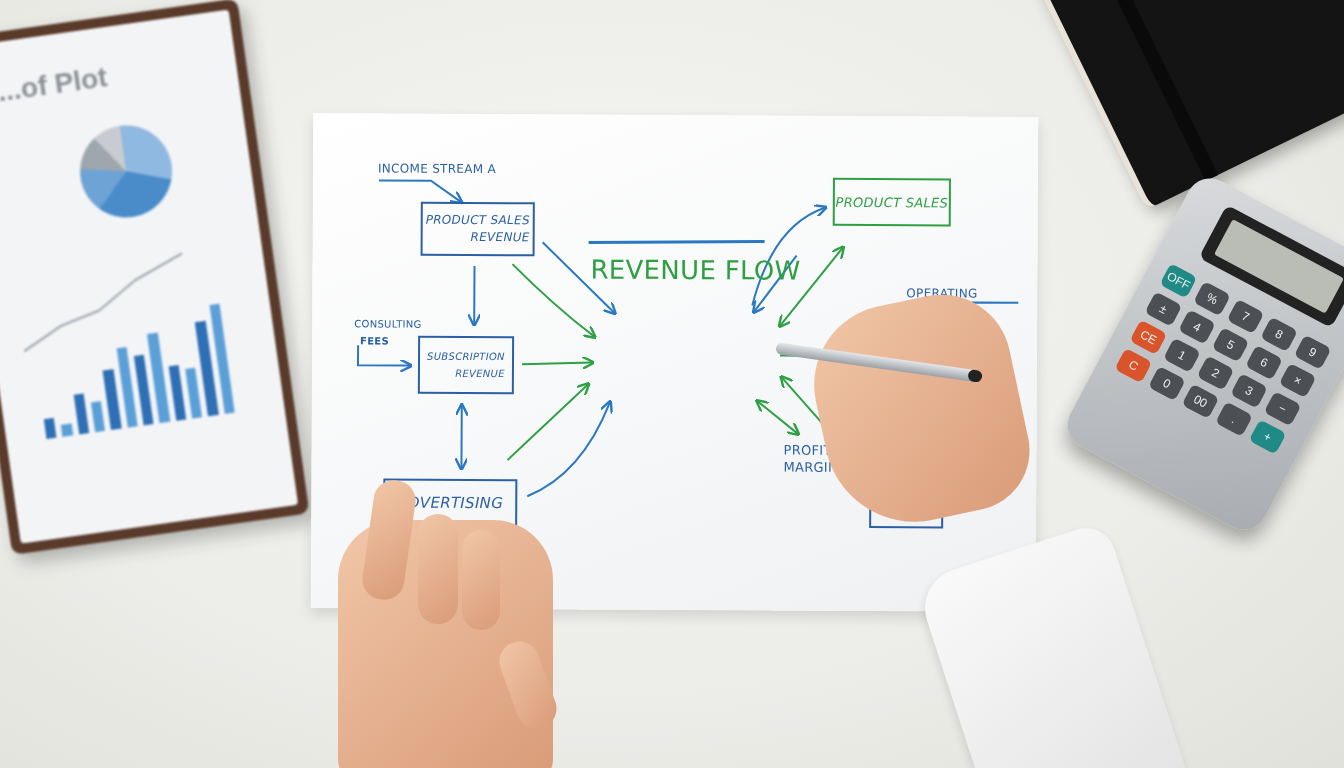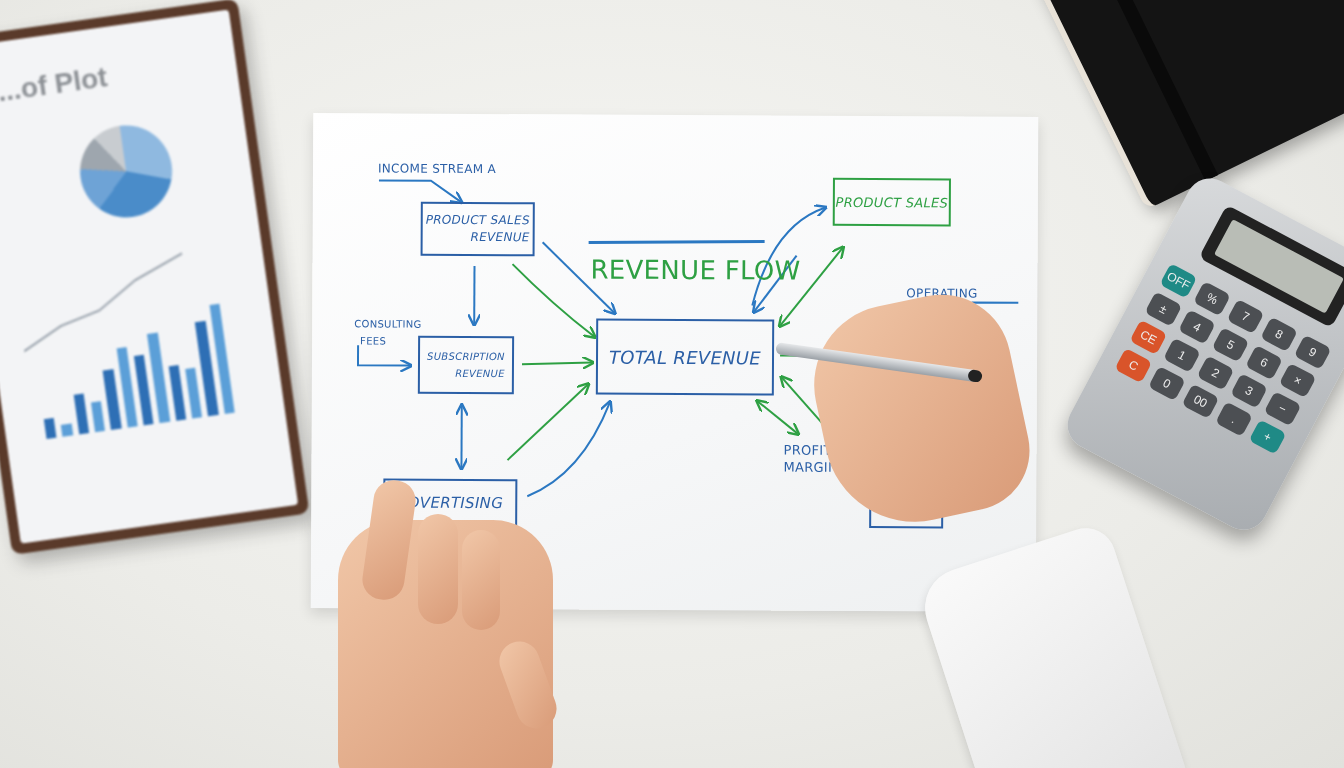--- a/index.html
+++ b/index.html
@@ -188,33 +188,30 @@
   </div>
 
   <div class="hw green" style="left:278px;top:96px;font-size:26px;margin-top:44px;">REVENUE FLOW</div>
 
   <div class="box green" style="left:520px;top:62px;width:114px;height:44px;">
     <div class="hw green" style="position:static;font-size:13px;">PRODUCT SALES</div>
   </div>
 
   <div class="hw" style="left:42px;top:202px;font-size:10px;line-height:17px;">
     <div>CONSULTING</div>
-    <div style="padding-left:6px;">FEES</div>
+    <div style="padding-left:6px;font-weight:bold;">FEES</div>
   </div>
 
   <div class="box" style="left:106px;top:222px;width:92px;height:54px;">
     <div class="hw" style="position:static;font-size:10px;line-height:17px;">
       <div>SUBSCRIPTION</div>
       <div>REVENUE</div>
     </div>
   </div>
 
-  <div class="box" style="left:284px;top:204px;width:174px;height:72px;">
-    <div class="hw" style="position:static;font-size:18px;">TOTAL REVENUE</div>
-  </div>
 
   <div class="box" style="left:72px;top:365px;width:130px;height:44px;">
     <div class="hw" style="position:static;font-size:15px;">ADVERTISING</div>
   </div>
 
   <div class="hw" style="left:594px;top:170px;font-size:12px;">OPERATING EXPENSES</div>
   <div class="box" style="left:600px;top:192px;width:56px;height:50px;justify-content:flex-end;">
     <div class="hw" style="position:static;font-size:12px;padding-right:4px;">...ES</div>
   </div>
 

